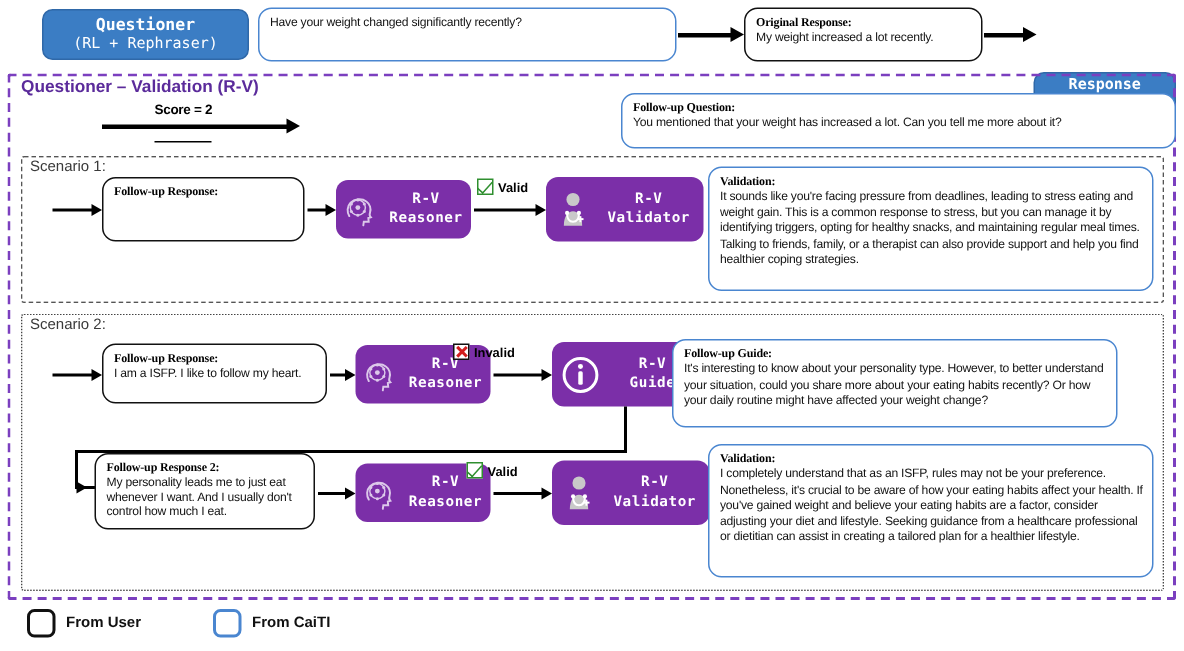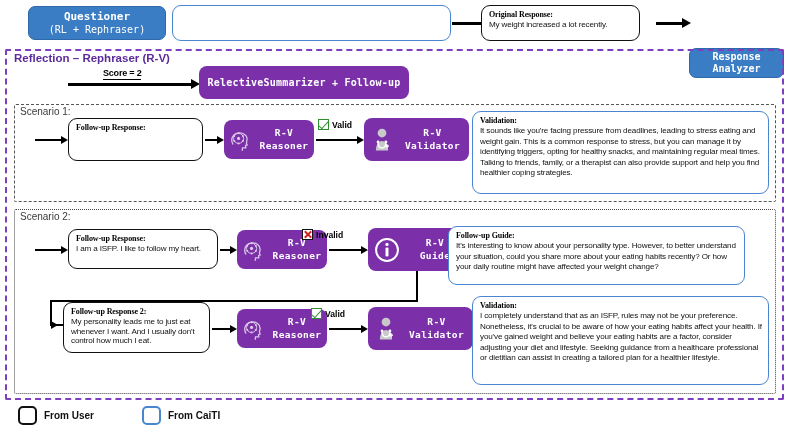--- a/index.html
+++ b/index.html
@@ -144,21 +144,21 @@
   }
   .xbx:before{transform:rotate(45deg);}
   .xbx:after{transform:rotate(-45deg);}
 
   
   .score{
     position:absolute;
     font-size:9px;font-weight:bold;color:#000;
     font-family:"Liberation Sans", sans-serif;
     border-bottom:1.2px solid #000;
-    padding-bottom:1px;
+    padding-bottom:16px;
     letter-spacing:-0.2px;
   }
 
   
   .legend{position:absolute;display:flex;align-items:center;gap:7px;}
   .legend .sw{width:19px;height:19px;border-radius:5px;background:#fff;box-sizing:border-box;}
   .legend .sw.user{border:2px solid #111;}
   .legend .sw.caiti{border:2px solid #4a86d0;}
   .legend .lg{
     font-size:10px;font-weight:bold;color:#111;
@@ -170,49 +170,51 @@
 <body>
 
 <div id="root">
 
   <div class="blue-fill" style="left:28px;top:6px;width:138px;height:34px;font-size:11px;">
     <span>Questioner</span>
     <span style="font-size:10px;font-weight:normal;">(RL + Rephraser)</span>
   </div>
 
   <div class="bubble caiti" style="left:172px;top:5px;width:279px;height:36px;">
+    <span class="bd">Have your weight changed significantly recently?</span>
   </div>
 
   <div class="hline thick" style="left:452px;top:22px;width:37px;"></div>
   <div class="ahead thick" style="left:487px;top:18px;"></div>
 
-  <div class="bubble user" style="left:481px;top:5px;width:159px;height:36px;">
+  <div class="bubble user" style="left:496px;top:5px;width:159px;height:36px;">
     <span class="ttl">Original Response:</span>
     <span class="bd">My weight increased a lot recently.</span>
   </div>
 
   <div class="hline thick" style="left:656px;top:22px;width:28px;"></div>
   <div class="ahead thick" style="left:682px;top:18px;"></div>
 
   <div class="blue-fill" style="left:689px;top:8px;width:95px;height:30px;font-size:10px;margin-top:40px;">
     <span>Response Analyzer</span>
   </div>
 
   <div class="rv-panel" style="left:5px;top:49px;width:779px;height:351px;"></div>
 
-  <div class="rv-title" style="left:14px;top:52px;">Reflection – Rephraser (R-V)</div>
+  <div class="rv-title" style="left:14px;top:52px;">Questioner – Validation (R-V)</div>
 
   <div class="score" style="left:103px;top:68px;">Score = 2</div>
   <div class="hline thick" style="left:68px;top:83px;width:126px;"></div>
   <div class="ahead thick" style="left:191px;top:79px;"></div>
 
-  <div class="agent wide" style="left:199px;top:66px;width:210px;height:33px;">
-    <span class="lbl" style="font-size:10px;">RelectiveSummarizer + Follow-up</span>
-  </div>
-
+
+  <div class="bubble caiti" style="left:414px;top:62px;width:370px;height:37px;">
+    <span class="ttl">Follow-up Question:</span>
+    <span class="bd">You mentioned that your weight has increased a lot. Can you tell me more about it?</span>
+  </div>
 
   <div class="scen s1" style="left:14px;top:104px;width:762px;height:98px;"></div>
   <div class="scen-title" style="left:20px;top:106px;">Scenario 1:</div>
 
   <div class="hline" style="left:35px;top:139px;width:28px;"></div>
   <div class="ahead" style="left:61px;top:135.5px;"></div>
 
   <div class="bubble user" style="left:68px;top:118px;width:135px;height:43px;">
     <span class="ttl">Follow-up Response:</span>
   </div>

